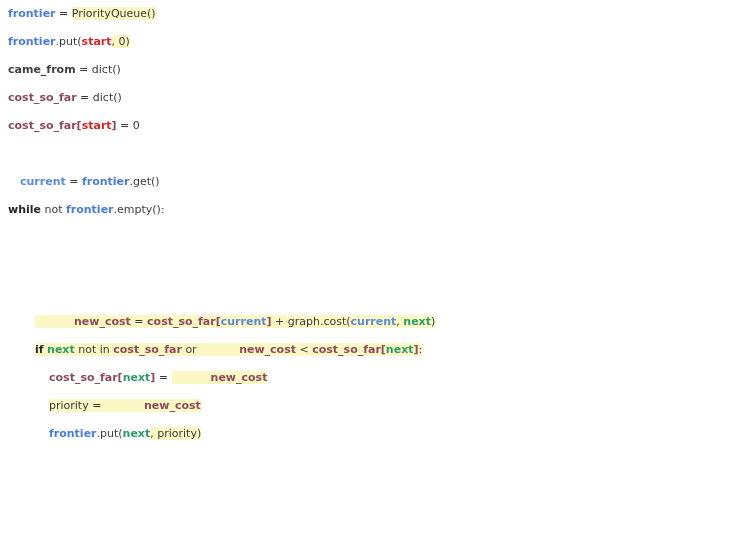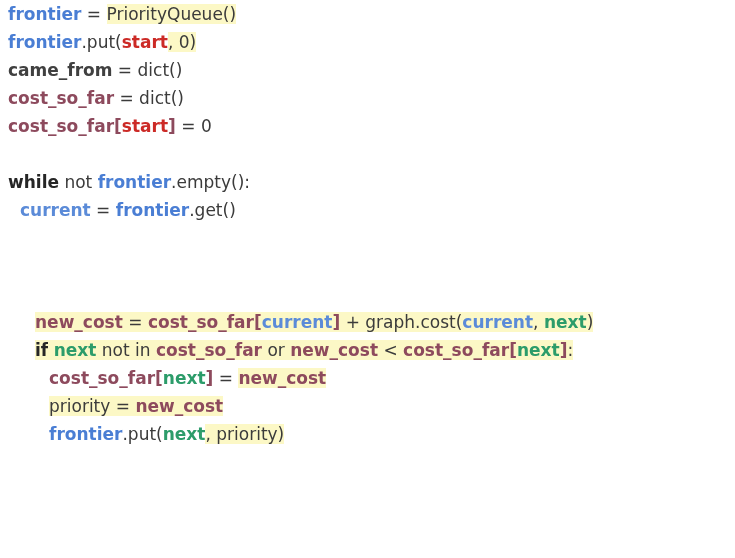--- a/index.html
+++ b/index.html
@@ -11,55 +11,55 @@
     width: 735px;
     height: 558px;
     overflow: hidden;
     font-family: "DejaVu Sans", sans-serif;
   }
   #code-block {
     padding: 0px 0 0 4px;
     box-sizing: border-box;
   }
   .code-line {
-    font-size: 17px;
+    font-size: 11px;
     line-height: 28px;
     height: 28px;
     white-space: pre;
     letter-spacing: 0px;
     color: #3b3b3b;
   }
   .code-line.blank {
     height: 28px;
   }
   
   .t-plain    { color: #3b3b3b; }
   .t-kw       { color: #262626; font-weight: bold; }
   .t-frontier { color: #4a7ed4; font-weight: bold; }
   .t-current  { color: #5b8bd8; font-weight: bold; }
   .t-camefrom { color: #404040; font-weight: bold; }
   .t-costfar  { color: #8d4a5d; font-weight: bold; }
-  .t-newcost  { color: #8d4a5d; font-weight: bold; }
+  .t-newcost  { color: #8d4a5d; font-weight: bold; padding-left: 39px; }
   .t-start    { color: #cc2a26; font-weight: bold; }
   .t-goal     { color: #cc38a1; font-weight: bold; }
   .t-next     { color: #2c9c6a; font-weight: bold; }
   .hl { background: #fcf8c6; }
 </style>
 </head>
 <body>
 
 <div id="code-block">
     <div class="code-line"><span style="display: inline-block; width: 4px;"></span><span class="t-frontier">frontier</span><span class="t-plain"> = </span><span class="t-plain hl">PriorityQueue()</span></div>
     <div class="code-line"><span style="display: inline-block; width: 4px;"></span><span class="t-frontier">frontier</span><span class="t-plain">.put(</span><span class="t-start">start</span><span class="t-plain hl">, 0)</span></div>
     <div class="code-line"><span style="display: inline-block; width: 4px;"></span><span class="t-camefrom">came_from</span><span class="t-plain"> = dict()</span></div>
     <div class="code-line"><span style="display: inline-block; width: 4px;"></span><span class="t-costfar">cost_so_far</span><span class="t-plain"> = dict()</span></div>
     <div class="code-line"><span style="display: inline-block; width: 4px;"></span><span class="t-costfar">cost_so_far[</span><span class="t-start">start</span><span class="t-costfar">]</span><span class="t-plain"> = 0</span></div>
     <div class="code-line blank">&nbsp;</div>
+    <div class="code-line"><span style="display: inline-block; width: 16px;"></span><span class="t-current">current</span><span class="t-plain"> = </span><span class="t-frontier">frontier</span><span class="t-plain">.get()</span></div>
     <div class="code-line"><span style="display: inline-block; width: 4px;"></span><span class="t-kw">while</span><span class="t-plain"> not </span><span class="t-frontier">frontier</span><span class="t-plain">.empty():</span></div>
-    <div class="code-line"><span style="display: inline-block; width: 16px;"></span><span class="t-current">current</span><span class="t-plain"> = </span><span class="t-frontier">frontier</span><span class="t-plain">.get()</span></div>
     <div class="code-line blank">&nbsp;</div>
     <div class="code-line blank">&nbsp;</div>
     <div class="code-line blank">&nbsp;</div>
     <div class="code-line"><span style="display: inline-block; width: 31px;"></span><span class="t-newcost hl">new_cost</span><span class="t-plain hl"> = </span><span class="t-costfar hl">cost_so_far[</span><span class="t-current hl">current</span><span class="t-costfar hl">]</span><span class="t-plain hl"> + graph.cost(</span><span class="t-current hl">current</span><span class="t-plain hl">, </span><span class="t-next hl">next</span><span class="t-plain hl">)</span></div>
     <div class="code-line"><span style="display: inline-block; width: 31px;"></span><span class="t-kw hl">if</span><span class="t-plain hl"> </span><span class="t-next hl">next</span><span class="t-plain hl"> not in </span><span class="t-costfar hl">cost_so_far</span><span class="t-plain hl"> or </span><span class="t-newcost hl">new_cost</span><span class="t-plain hl"> &lt; </span><span class="t-costfar hl">cost_so_far[</span><span class="t-next hl">next</span><span class="t-costfar hl">]</span><span class="t-plain hl">:</span></div>
     <div class="code-line"><span style="display: inline-block; width: 45px;"></span><span class="t-costfar">cost_so_far[</span><span class="t-next">next</span><span class="t-costfar">]</span><span class="t-plain"> = </span><span class="t-newcost hl">new_cost</span></div>
     <div class="code-line"><span style="display: inline-block; width: 45px;"></span><span class="t-plain hl">priority</span><span class="t-plain hl"> = </span><span class="t-newcost hl">new_cost</span></div>
     <div class="code-line"><span style="display: inline-block; width: 45px;"></span><span class="t-frontier">frontier</span><span class="t-plain">.put(</span><span class="t-next">next</span><span class="t-plain hl">, priority)</span></div>
   </div>
 

